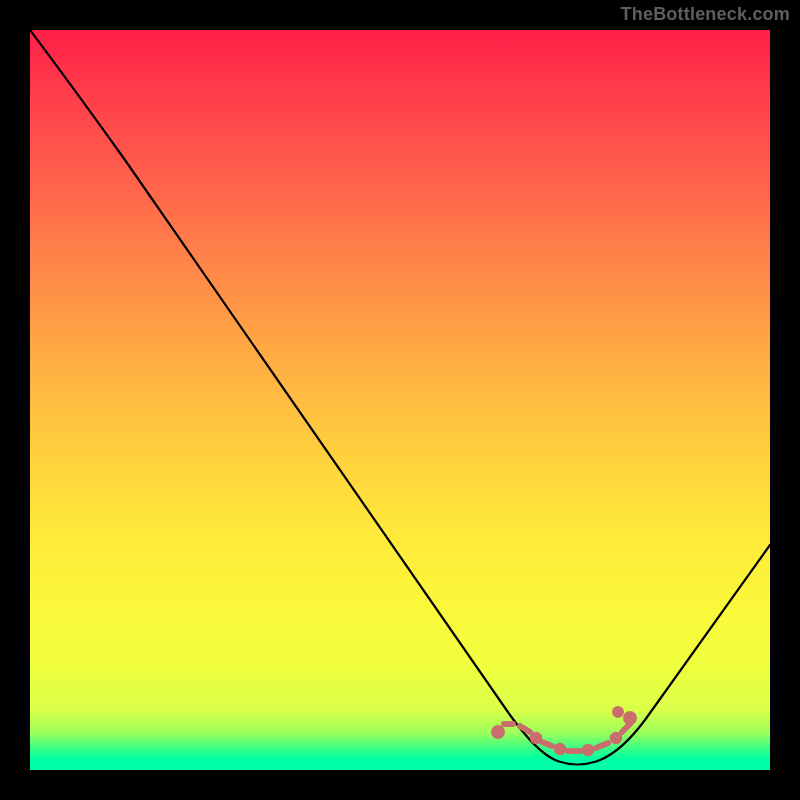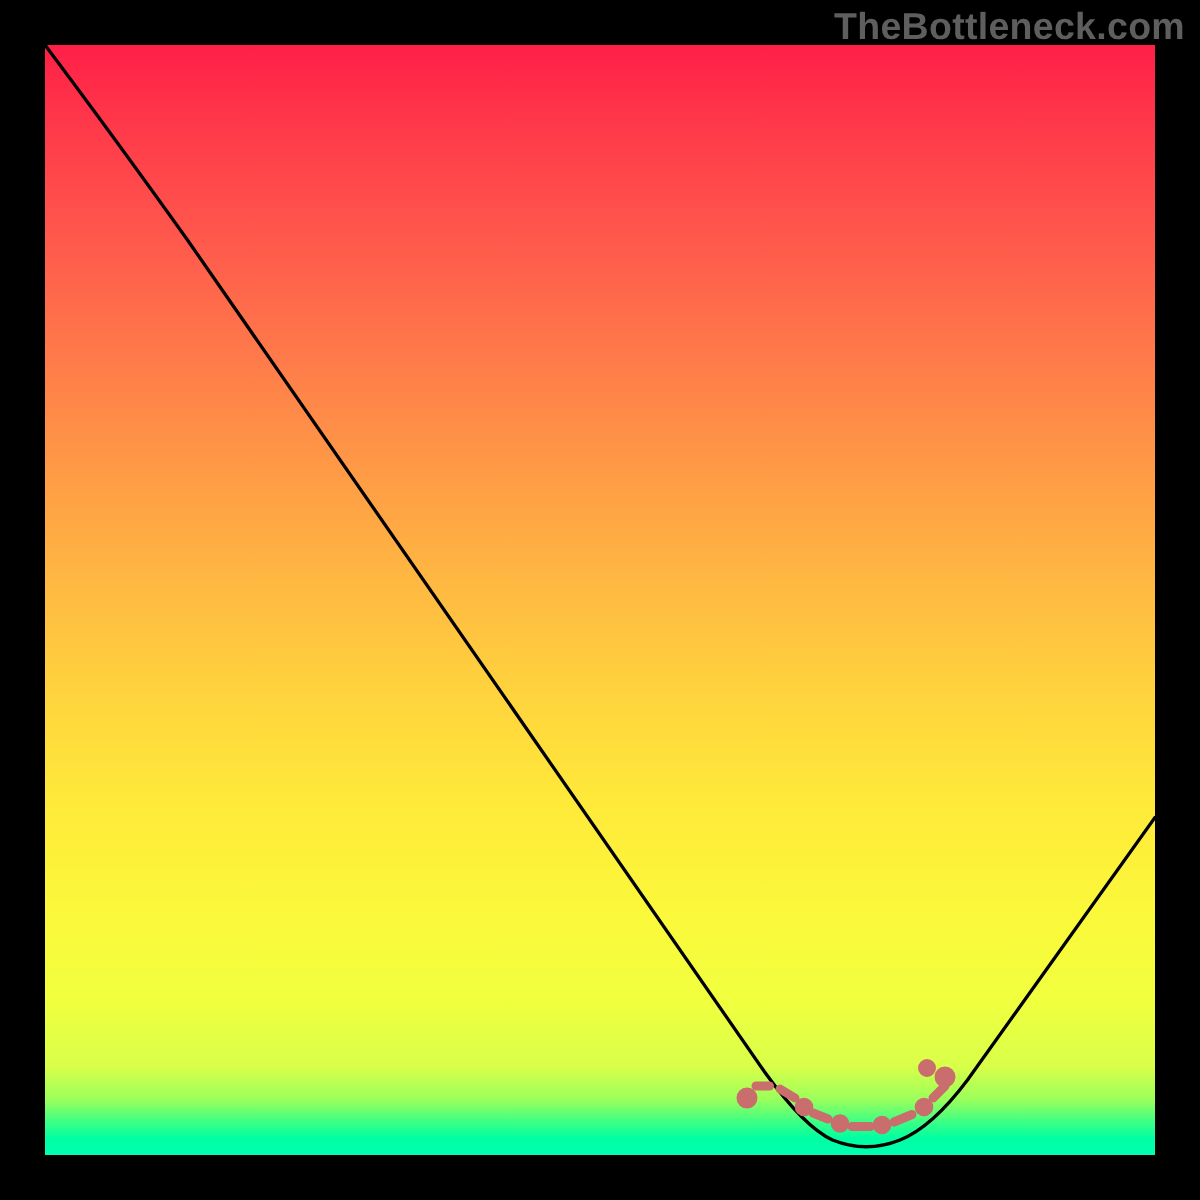--- a/index.html
+++ b/index.html
@@ -14,21 +14,21 @@
     position: relative;
     width: 800px;
     height: 800px;
     background: #000;
   }
   .watermark {
     position: absolute;
     top: 4px;
     right: 10px;
     font-family: Arial, Helvetica, sans-serif;
-    font-size: 25px;
+    font-size: 18px;
     font-weight: bold;
     color: #5e5e5e;
     letter-spacing: 0.2px;
     z-index: 10;
   }
   .plot-area {
     position: absolute;
     left: 30px;
     top: 30px;
     width: 740px;

